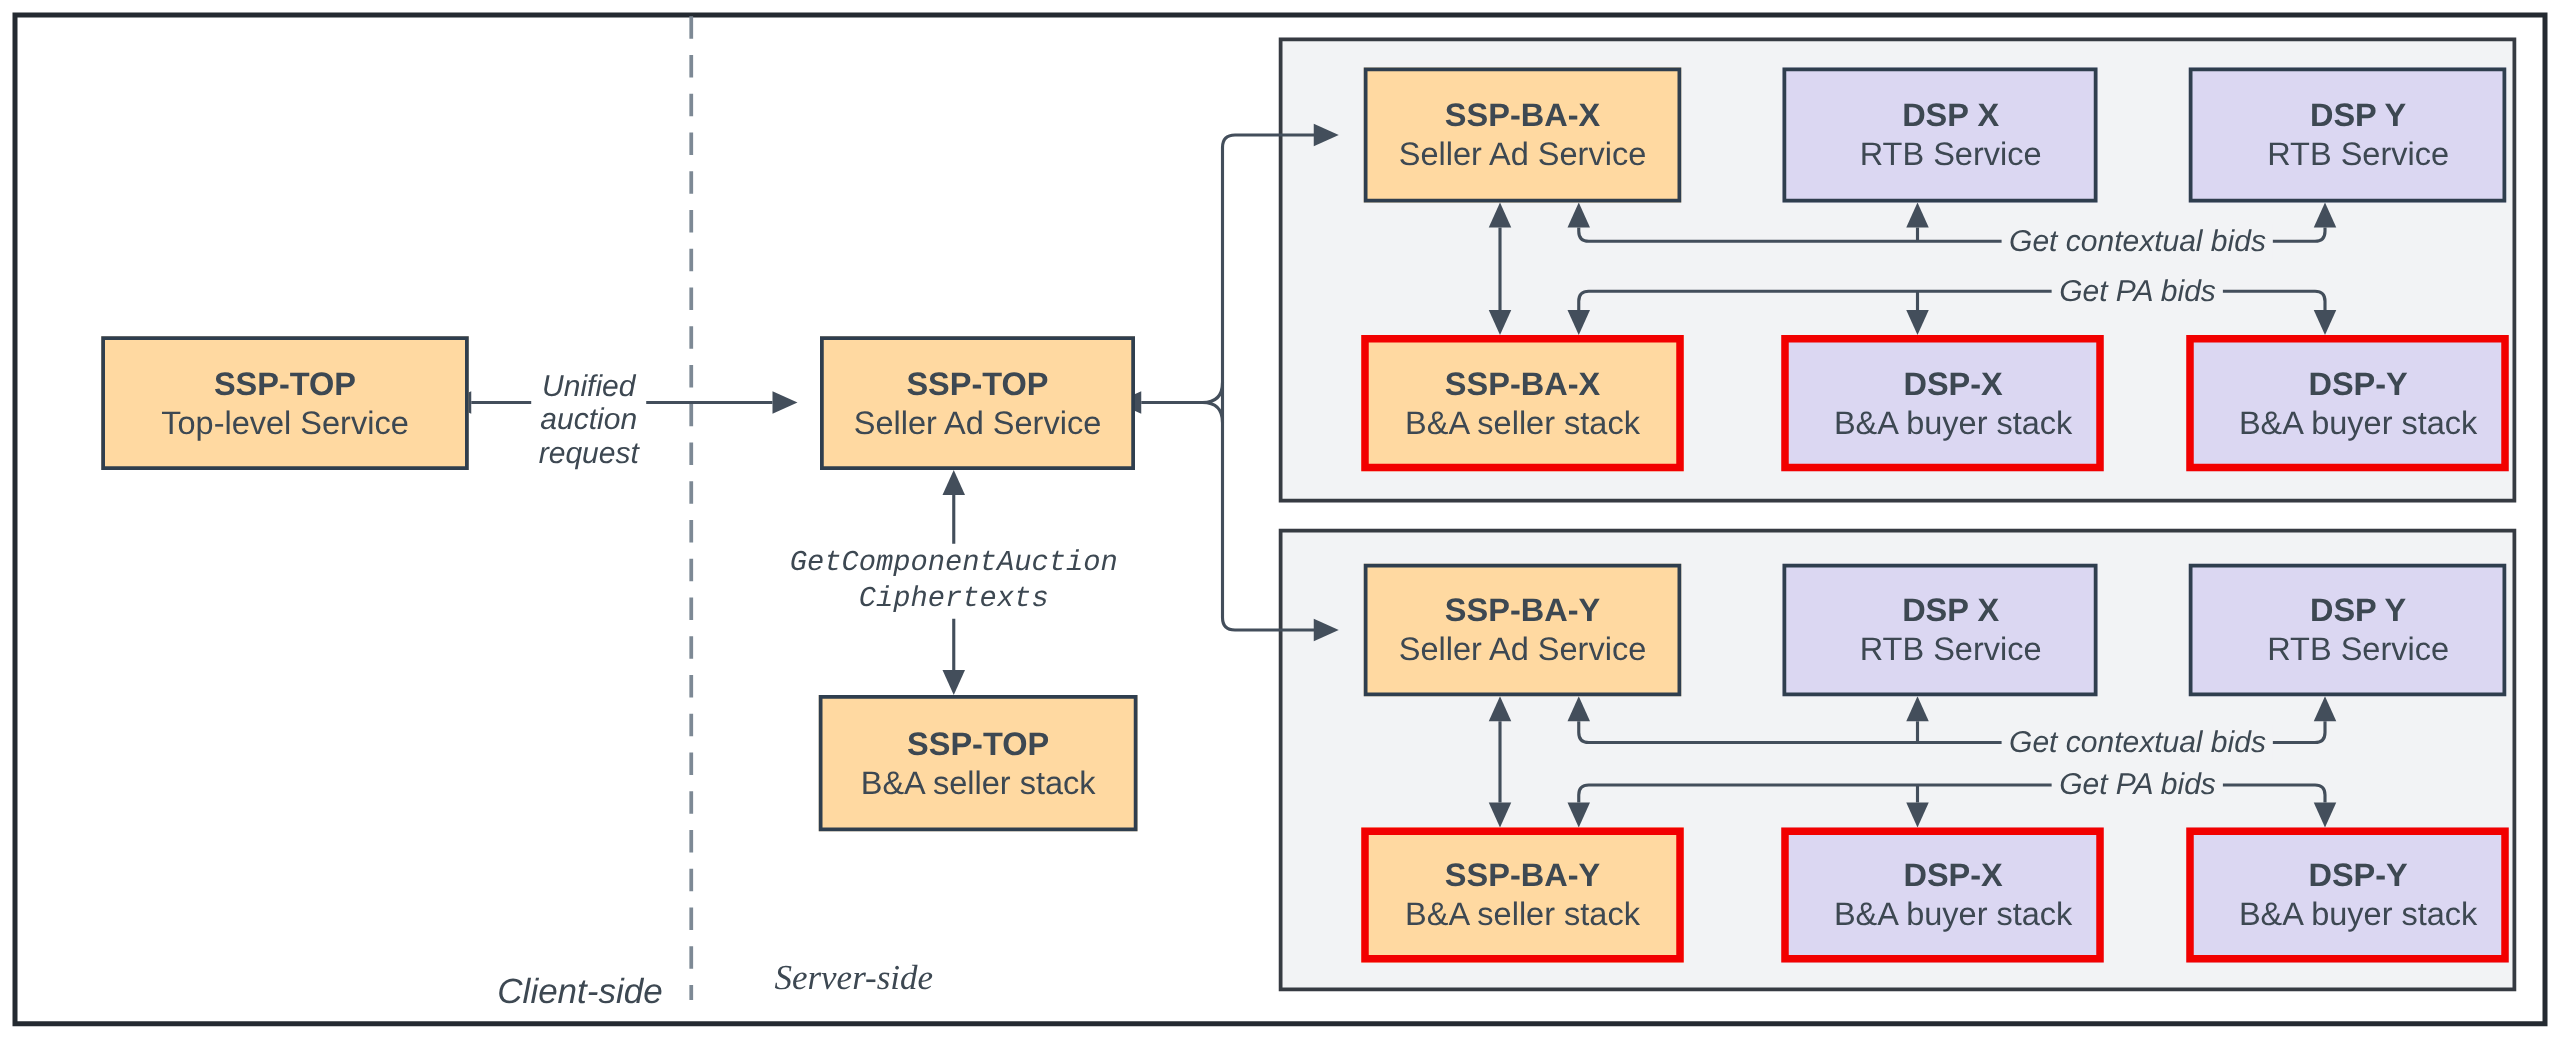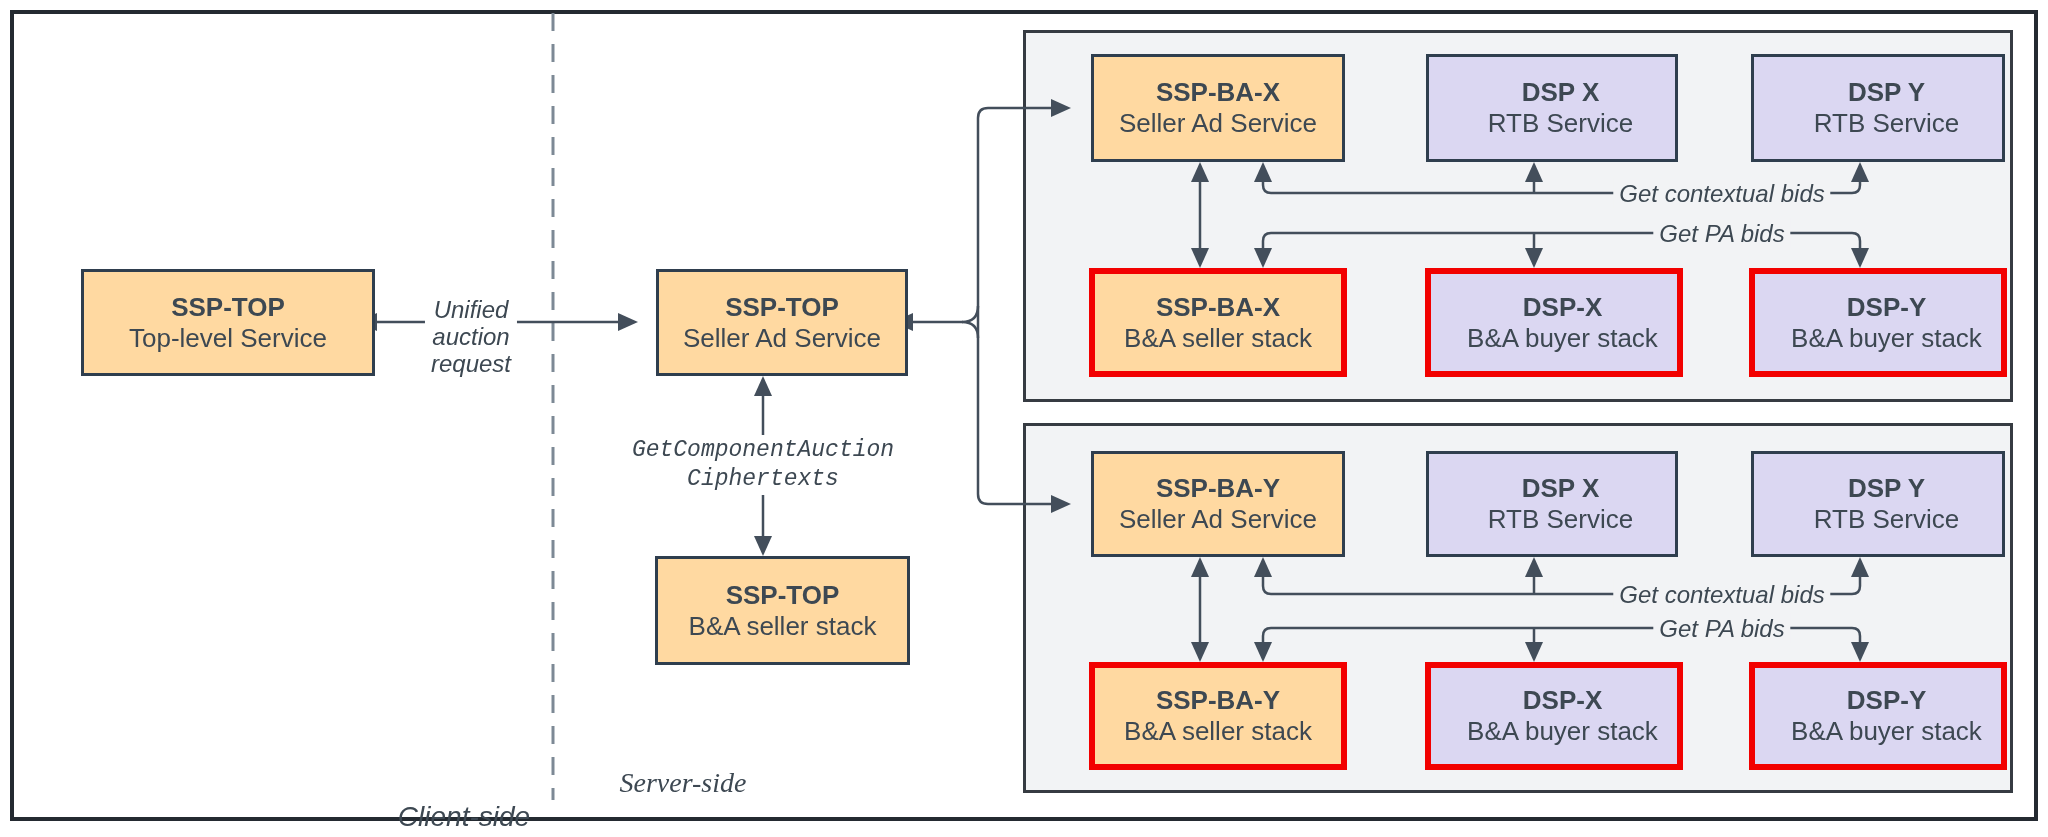--- a/index.html
+++ b/index.html
@@ -33,21 +33,21 @@
   .svg-layer{position:absolute;left:0;top:0;z-index:2;}
   .edge{stroke:var(--connector,#434e5b);stroke-width:2.5;fill:none;}
   .head{fill:var(--connector,#434e5b);stroke:none;}
   .divider{stroke:var(--divider,#7d8995);stroke-width:3;stroke-dasharray:18 13;fill:none;}
   .edge-label{
     position:absolute;transform:translate(-50%,-50%);
     font-style:italic;font-size:24px;line-height:27px;text-align:center;
     white-space:pre-line;z-index:4;padding:1px 6px;
   }
   .on-white{background:#ffffff;}
-  .on-gray{background:var(--group-bg,#f2f3f5);margin-left:12px;}
+  .on-gray{background:var(--group-bg,#f2f3f5);}
   .mono{font-family:"Liberation Mono","DejaVu Sans Mono",monospace;font-size:23px;line-height:29px;}
   .side-label{
     position:absolute;transform:translate(-50%,-50%);
     font-style:italic;font-size:28px;z-index:4;white-space:nowrap;
   }
 </style>
 </head>
 <body>
 
 <div class="stage">
@@ -173,16 +173,16 @@
 auction
 request</div>
   <div class="edge-label on-white mono" style="left:763px;top:465px;">GetComponentAuction
 Ciphertexts</div>
 
   <div class="edge-label on-gray" style="left:1710px;top:193px;">Get contextual bids</div>
   <div class="edge-label on-gray" style="left:1710px;top:233px;">Get PA bids</div>
   <div class="edge-label on-gray" style="left:1710px;top:594px;">Get contextual bids</div>
   <div class="edge-label on-gray" style="left:1710px;top:628px;">Get PA bids</div>
 
-  <div class="side-label" style="left:464px;top:817px;">Client-side</div>
+  <div class="side-label" style="left:464px;top:793px;">Client-side</div>
   <div class="side-label" style="left:683px;top:783px;font-family:Liberation Serif, serif;">Server-side</div>
 
 </div>
 
 </body></html>

